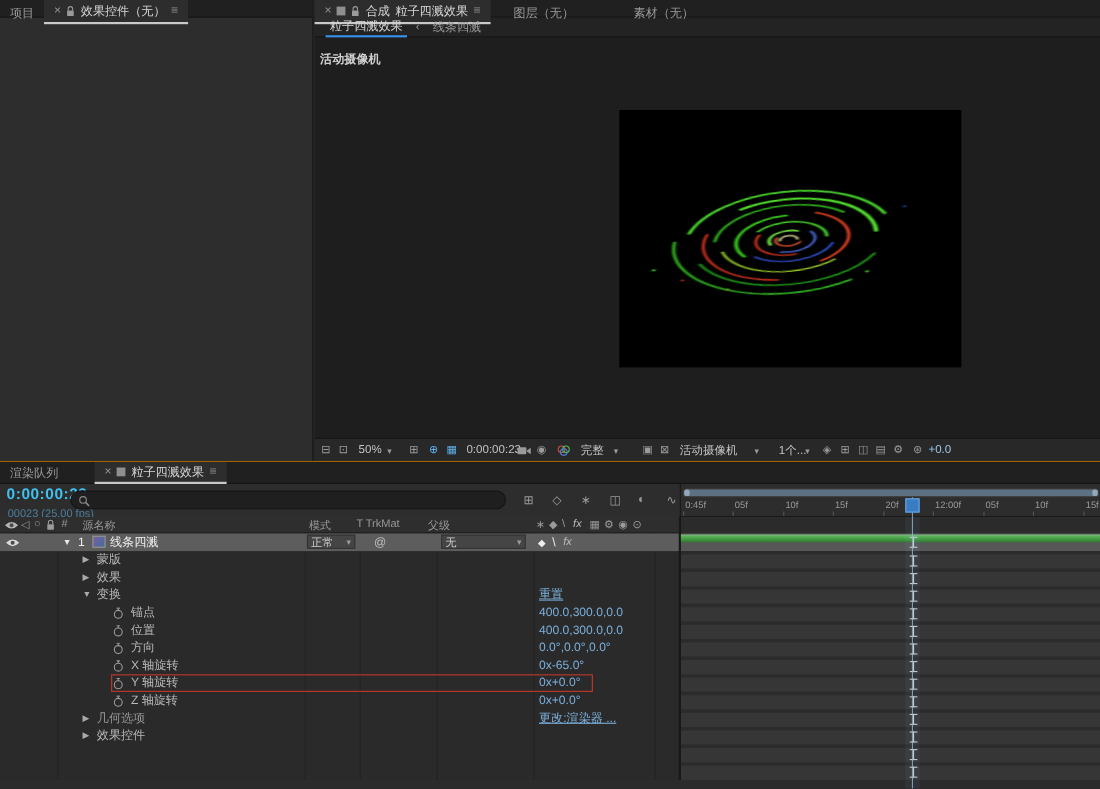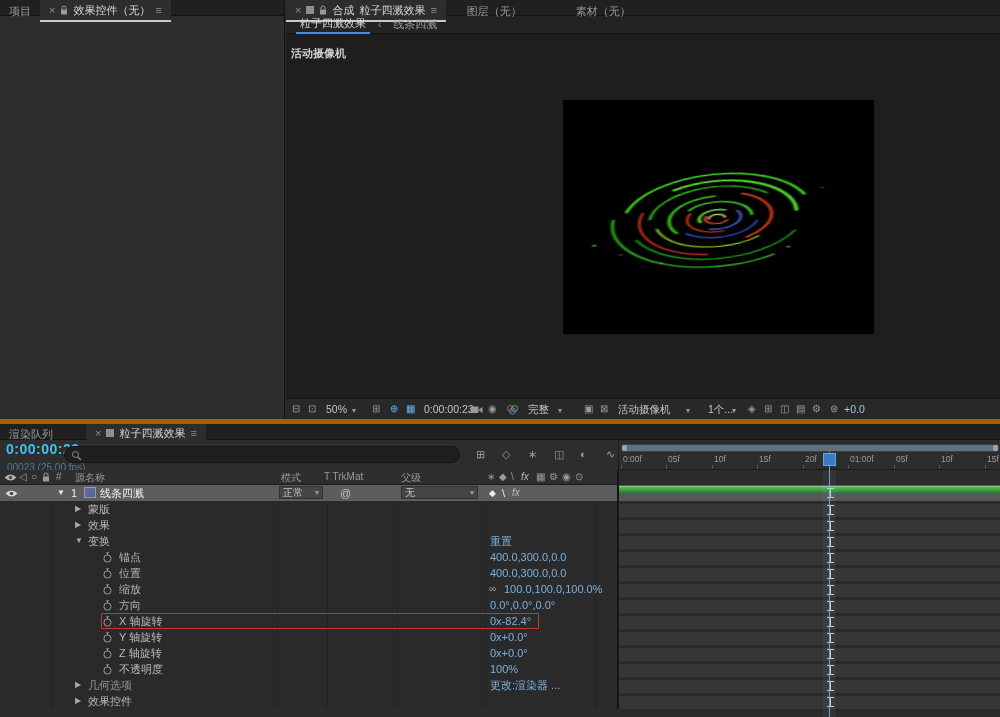--- a/index.html
+++ b/index.html
@@ -25,21 +25,21 @@
   .subtab{display:flex;align-items:center;height:18px;padding:0 4px;}
   .subtab.on{color:#d6d6d6;border-bottom:2px solid #3a8ee6;}
   #vlabel{position:absolute;left:5px;top:46px;font-weight:bold;color:#cfcfcf;}
   #compview{position:absolute;left:277px;top:100px;width:311px;height:234px;background:#000;}
   #cp-toolbar{position:absolute;left:0;top:398px;width:714px;height:21px;background:#282828;border-top:1px solid #141414;}
   #cp-toolbar > span{position:absolute;top:4px;}
   #cp-toolbar .t{color:#c4c4c4;font-size:10.5px;}
   #cp-toolbar svg{position:absolute;}
   .cyan{color:#3fc1f2;}
   
-  #tl-tabbar{left:0;top:419px;width:1000px;height:21px;background:#202020;border-top:5px solid #a16207;border-bottom:1px solid #141414;display:flex;align-items:stretch;}
+  #tl-tabbar{left:0;top:419px;width:1000px;height:21px;background:#202020;border-top:1px solid #a16207;border-bottom:1px solid #141414;display:flex;align-items:stretch;}
   #tl-tabbar .tab{height:20px;}
   #tl-ctrl{left:0;top:440px;width:618px;height:30px;background:#2d2d2d;}
   #tc-big{position:absolute;left:6px;top:1px;font-size:14px;font-weight:bold;color:#3fc1f2;letter-spacing:.5px;}
   #tc-small{position:absolute;left:7px;top:22px;font-size:10px;color:#4e7d9e;}
   #search{position:absolute;left:64px;top:6px;width:396px;height:17px;background:#1f1f1f;border:1px solid #141414;border-radius:9px;}
   #search input{position:absolute;left:24px;top:1px;width:360px;height:13px;background:transparent;border:none;outline:none;color:#ccc;font-size:10px;font-family:"Liberation Sans",sans-serif;}
   .tlico{position:absolute;top:8px;font-size:11px;color:#9a9a9a;}
   #tl-ruler{left:618px;top:440px;width:382px;height:30px;background:#2d2d2d;border-left:1px solid #1a1a1a;border-bottom:1px solid #1a1a1a;}
   #nav-track{position:absolute;left:2px;top:4px;width:378px;height:8px;background:#404040;border-radius:3px;}
   #nav-bar{position:absolute;left:1px;top:1px;width:376px;height:6px;background:#5d7183;border-radius:3px;}
@@ -53,21 +53,21 @@
   .hdr > *{position:absolute;top:1px;}
   .lrow{position:relative;height:16px;background:#5d5d5d;color:#eee;}
   .lrow > *{position:absolute;}
   .trow{position:relative;height:16px;color:#b8b8b8;}
   .trow > *{position:absolute;}
   .tri{left:75px;top:0;font-size:8px;color:#aaa;line-height:16px;}
   .gn{left:88px;line-height:16px;}
   .sw{left:103px;top:3px;}
   .pn{left:119px;line-height:16px;}
   .val{left:490px;line-height:16px;color:#7cb0dc;}
-  .lnk{}
+  .lnk{text-decoration:underline;}
   .dim{color:#979797;}
   .vd{position:absolute;top:0;height:239px;width:1px;background:#232323;}
   .ddbox{background:#454545;border:1px solid #333;height:13px;top:1px;font-size:10px;color:#ccc;display:flex;align-items:center;justify-content:space-between;padding:0 3px;}
   .fx{font-style:italic;font-size:10px;color:#bbb;}
   
   #tl-right{left:618px;top:470px;width:382px;height:239px;background:#2b2b2b;border-left:1px solid #161616;}
   .rhdr{height:15px;}
   .rlayer{position:relative;height:16px;background:#575757;}
   .gbar{position:absolute;left:0;right:0;top:1px;height:7px;background:linear-gradient(#5cb85c,#2f7a2f);border-top:1px solid #7fd07f;}
   .rrow{position:relative;height:16px;background:#363636;border-top:3px solid #2b2b2b;}
@@ -235,26 +235,26 @@
     <span class="tlico" style="left:528px">∗</span>
     <span class="tlico" style="left:554px">◫</span>
     <span class="tlico" style="left:580px">◐</span>
     <span class="tlico" style="left:606px">∿</span>
   </div>
 
   <div id="tl-ruler" class="ap">
     <div id="nav-track">
         <div id="nav-bar"></div>
       </div>
-    <span class="rl" style="left:4px">0:00f</span>
+    <span class="rl" style="left:4px">0:45f</span>
     <span class="rl" style="left:49px">05f</span>
     <span class="rl" style="left:95px">10f</span>
     <span class="rl" style="left:140px">15f</span>
     <span class="rl" style="left:186px">20f</span>
-    <span class="rl" style="left:231px">01:00f</span>
+    <span class="rl" style="left:231px">12:00f</span>
     <span class="rl" style="left:277px">05f</span>
     <span class="rl" style="left:322px">10f</span>
     <span class="rl" style="left:368px">15f</span>
     <i class="rtick" style="left:2px"></i>
       <i class="rtick" style="left:47px"></i>
       <i class="rtick" style="left:93px"></i>
       <i class="rtick" style="left:138px"></i>
       <i class="rtick" style="left:184px"></i>
       <i class="rtick" style="left:229px"></i>
       <i class="rtick" style="left:275px"></i>
@@ -278,21 +278,21 @@
       <span style="left:19px">◁</span>
       <span style="left:31px">○</span>
       <svg style="left:42px;top:2px" width="8" height="10" viewBox="0 0 8 10">
           <rect x="1" y="4.5" width="6" height="5" rx="0.5" fill="#9a9a9a"></rect>
           <path d="M2 4.5 V3 a2 2 0 0 1 4 0 V4.5" fill="none" stroke="#9a9a9a"></path>
         </svg>
       <span style="left:56px">#</span>
       <span style="left:75px">源名称</span>
       <span style="left:281px">模式</span>
       <span style="left:324px">T TrkMat</span>
-      <span style="left:401px">父级</span>
+      <span style="left:389px">父级</span>
       <span style="left:487px">∗</span>
       <span style="left:499px">◆</span>
       <span style="left:511px">\</span>
       <span style="left:521px" class="fx">fx</span>
       <span style="left:536px">▦</span>
       <span style="left:549px">⚙</span>
       <span style="left:562px">◉</span>
       <span style="left:575px">⊙</span>
     </div>
 
@@ -350,68 +350,49 @@
         </svg>
       <span class="pn">位置</span>
       <span class="val">400.0,300.0,0.0</span>
     </div>
     <div class="trow">
       <svg class="sw" width="9" height="11">
           <line x1="3" y1="0.8" x2="6" y2="0.8" stroke="#9a9a9a"></line>
           <line x1="4.5" y1="1" x2="4.5" y2="3" stroke="#9a9a9a"></line>
           <circle cx="4.5" cy="6.5" r="3.6" fill="none" stroke="#9a9a9a"></circle>
         </svg>
-      <span class="pn">缩放</span>
-      <span style="left:489px;line-height:16px;color:#9a9a9a;font-size:10px">∞</span>
-      <span class="val" style="left:504px">100.0,100.0,100.0%</span>
-    </div>
-    <div class="trow">
-      <svg class="sw" width="9" height="11">
-          <line x1="3" y1="0.8" x2="6" y2="0.8" stroke="#9a9a9a"></line>
-          <line x1="4.5" y1="1" x2="4.5" y2="3" stroke="#9a9a9a"></line>
-          <circle cx="4.5" cy="6.5" r="3.6" fill="none" stroke="#9a9a9a"></circle>
-        </svg>
       <span class="pn">方向</span>
       <span class="val">0.0°,0.0°,0.0°</span>
     </div>
     <div class="trow">
       <svg class="sw" width="9" height="11">
           <line x1="3" y1="0.8" x2="6" y2="0.8" stroke="#9a9a9a"></line>
           <line x1="4.5" y1="1" x2="4.5" y2="3" stroke="#9a9a9a"></line>
           <circle cx="4.5" cy="6.5" r="3.6" fill="none" stroke="#9a9a9a"></circle>
         </svg>
       <span class="pn">X 轴旋转</span>
-      <span class="val">0x-82.4°</span>
+      <span class="val">0x-65.0°</span>
     </div>
     <div class="trow">
       <svg class="sw" width="9" height="11">
           <line x1="3" y1="0.8" x2="6" y2="0.8" stroke="#9a9a9a"></line>
           <line x1="4.5" y1="1" x2="4.5" y2="3" stroke="#9a9a9a"></line>
           <circle cx="4.5" cy="6.5" r="3.6" fill="none" stroke="#9a9a9a"></circle>
         </svg>
       <span class="pn">Y 轴旋转</span>
       <span class="val">0x+0.0°</span>
     </div>
     <div class="trow">
       <svg class="sw" width="9" height="11">
           <line x1="3" y1="0.8" x2="6" y2="0.8" stroke="#9a9a9a"></line>
           <line x1="4.5" y1="1" x2="4.5" y2="3" stroke="#9a9a9a"></line>
           <circle cx="4.5" cy="6.5" r="3.6" fill="none" stroke="#9a9a9a"></circle>
         </svg>
       <span class="pn">Z 轴旋转</span>
       <span class="val">0x+0.0°</span>
-    </div>
-    <div class="trow">
-      <svg class="sw" width="9" height="11">
-          <line x1="3" y1="0.8" x2="6" y2="0.8" stroke="#9a9a9a"></line>
-          <line x1="4.5" y1="1" x2="4.5" y2="3" stroke="#9a9a9a"></line>
-          <circle cx="4.5" cy="6.5" r="3.6" fill="none" stroke="#9a9a9a"></circle>
-        </svg>
-      <span class="pn">不透明度</span>
-      <span class="val">100%</span>
     </div>
 
     <div class="trow">
       <span class="tri">▶</span>
       <span class="gn dim">几何选项</span>
       <span class="val lnk">更改:渲染器 ...</span>
     </div>
     <div class="trow">
       <span class="tri">▶</span>
       <span class="gn">效果控件</span>

